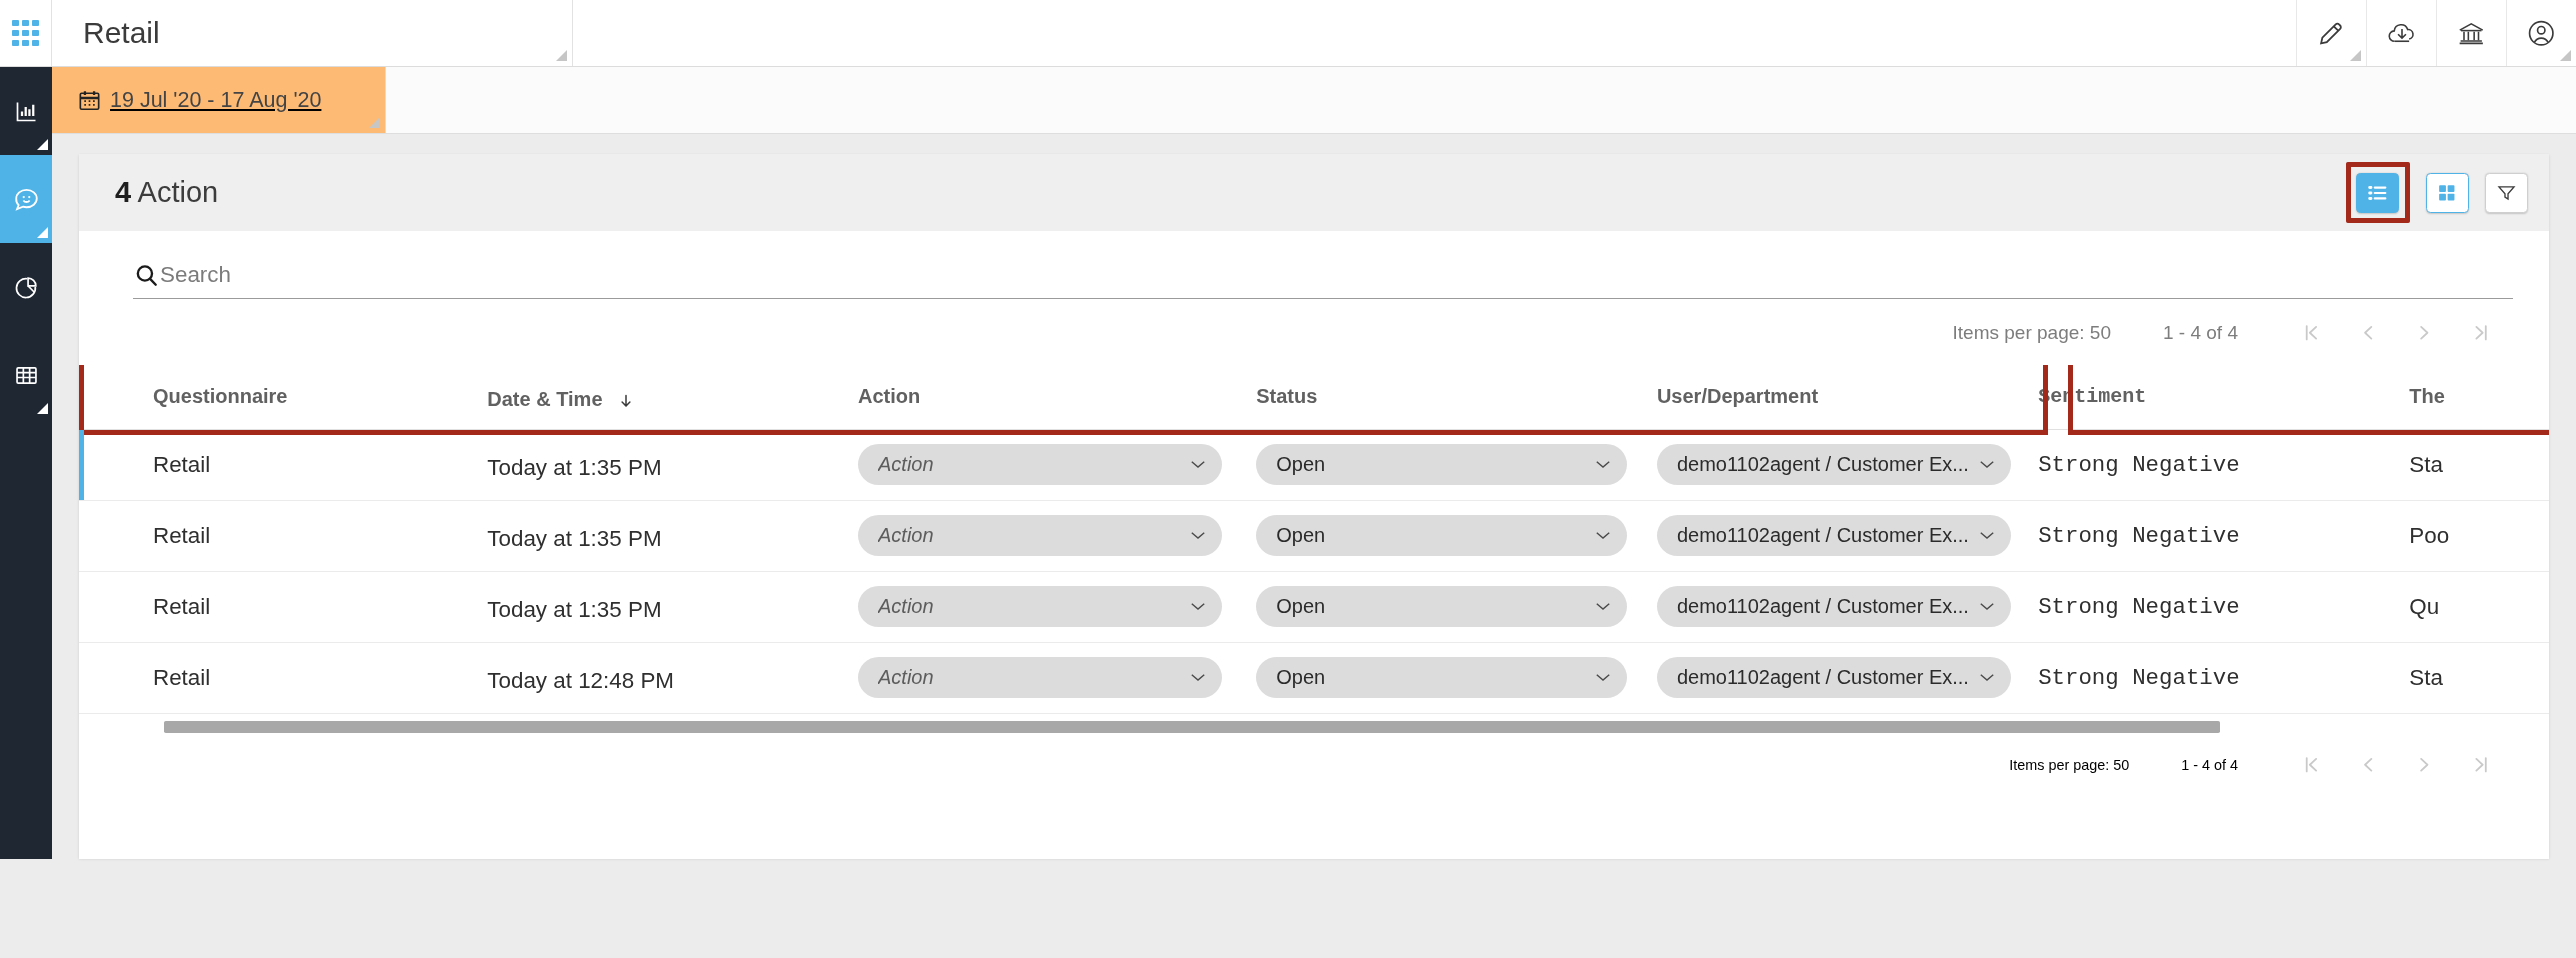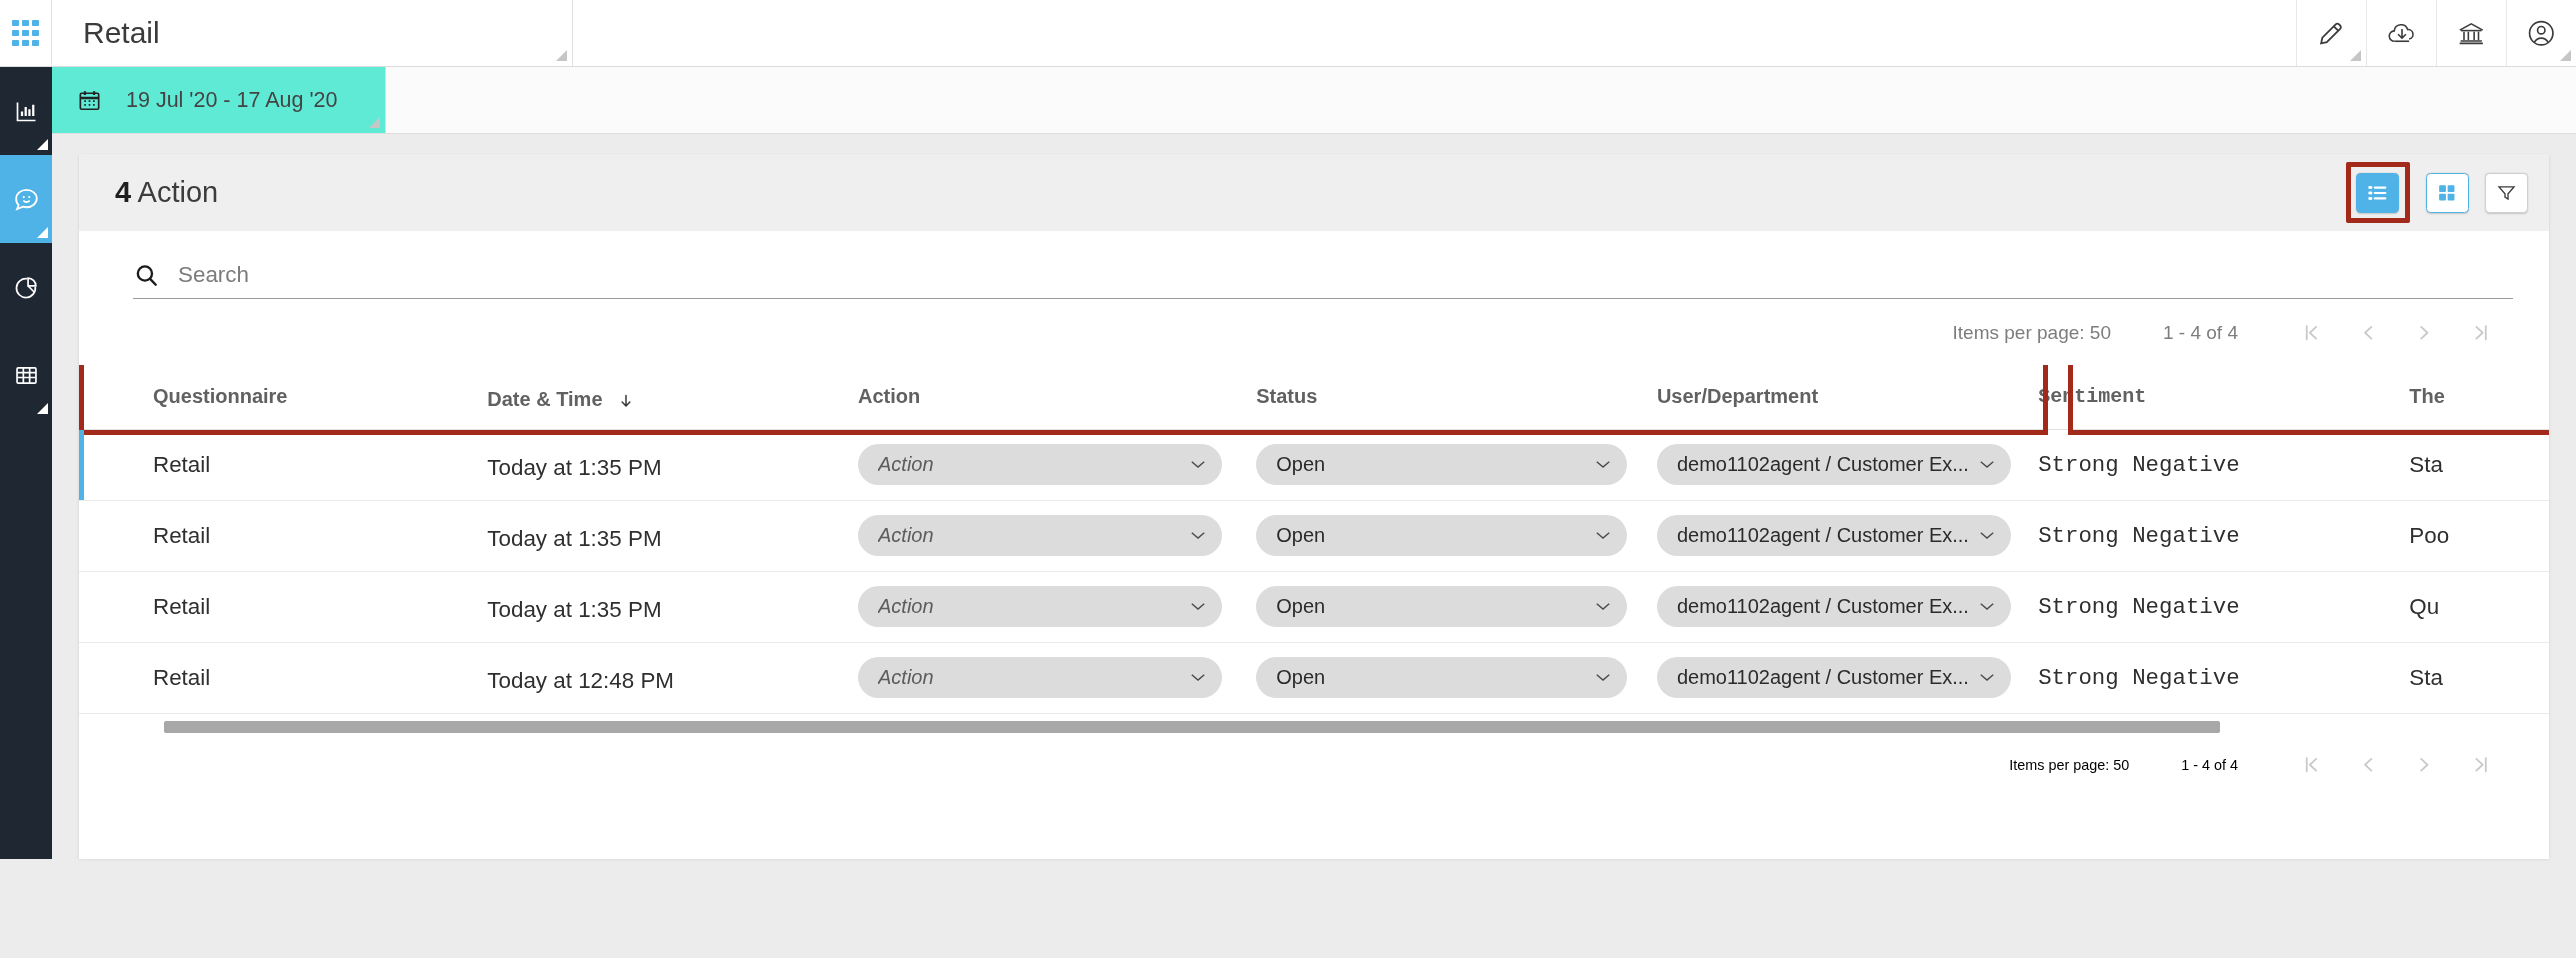--- a/index.html
+++ b/index.html
@@ -52,23 +52,24 @@
     position: absolute; right: 3.6px; bottom: 5.4px;
     width: 0; height: 0; border-left: 11.7px solid transparent; border-bottom: 11.7px solid #ffffff;
   }
 
   
   .content { flex: 1 1 auto; display: flex; flex-direction: column; min-width: 0; background: #ececec; }
 
   
   .filterstrip { height: 67px; display: flex; flex: 0 0 67px; background: #fbfbfb; border-bottom: 0.9px solid #dedede; }
   .filter-chip {
-    position: relative; display: flex; align-items: center; gap: 24px;
-    padding: 0 25px 0 25px; border-right: 0.9px solid #dcdcdc; background: #5eead4;
+    position: relative; display: flex; align-items: center; gap: 8px;
+    padding: 0 25px 0 25px; border-right: 0.9px solid #dcdcdc; background: #fdba74;
     min-width: 180px;
+    text-decoration: underline;
   }
   .filter-chip.date { width: 334px; }
   .filter-chip.resp { width: 334px; }
   .filter-chip .label { font-size: 21.5px; color: #444; white-space: nowrap; }
   .filter-chip .label b { font-weight: 700; color: #262626; }
   .filterstrip .tail { flex: 1 1 auto; background: #fbfbfb; }
 
   
   .panelwrap { flex: 1 1 auto; padding: 20px 27px 0 27px; min-height: 0; display: flex; }
   .panel {
@@ -85,21 +86,21 @@
   .vbtn {
     width: 43px; height: 40px; border-radius: 4.5px; display: flex; align-items: center; justify-content: center;
     background: #ffffff; border: 0.9px solid #cfcfcf; box-shadow: 0 0.9px 1.8px rgba(0,0,0,.18);
   }
   .vbtn.primary { background: #4fb3e8; border-color: #4fb3e8; }
   .vbtn.outlined { border-color: #4fb3e8; }
   .hl-box { padding: 5.4px; border: 5.4px solid #a3291b; border-radius: 1.8px; display: inline-flex; }
 
   
   .searchwrap { padding: 30.5px 36px 0 54px; }
-  .searchrow { display: flex; align-items: center; gap: 18px; border-bottom: 1.8px solid #9b9b9b; padding-bottom: 9px; }
+  .searchrow { display: flex; align-items: center; gap: 0; border-bottom: 1.8px solid #9b9b9b; padding-bottom: 9px; }
   .searchrow .ph { font-size: 22.4px; color: #7b7b7b; }
 
   
   .paginator { display: flex; align-items: center; justify-content: flex-end; gap: 52px; padding: 23px 56px 20px 0; }
   .paginator .pg-txt { font-size: 19px; color: #7d7d7d; }
   .pg-btns { display: flex; align-items: center; gap: 34px; margin-left: 9px; }
   .pg-btn { width: 23px; height: 23px; display: flex; align-items: center; justify-content: center; }
 
   
   .tablewrap { flex: 1 1 auto; min-height: 0; position: relative; overflow: hidden; }

